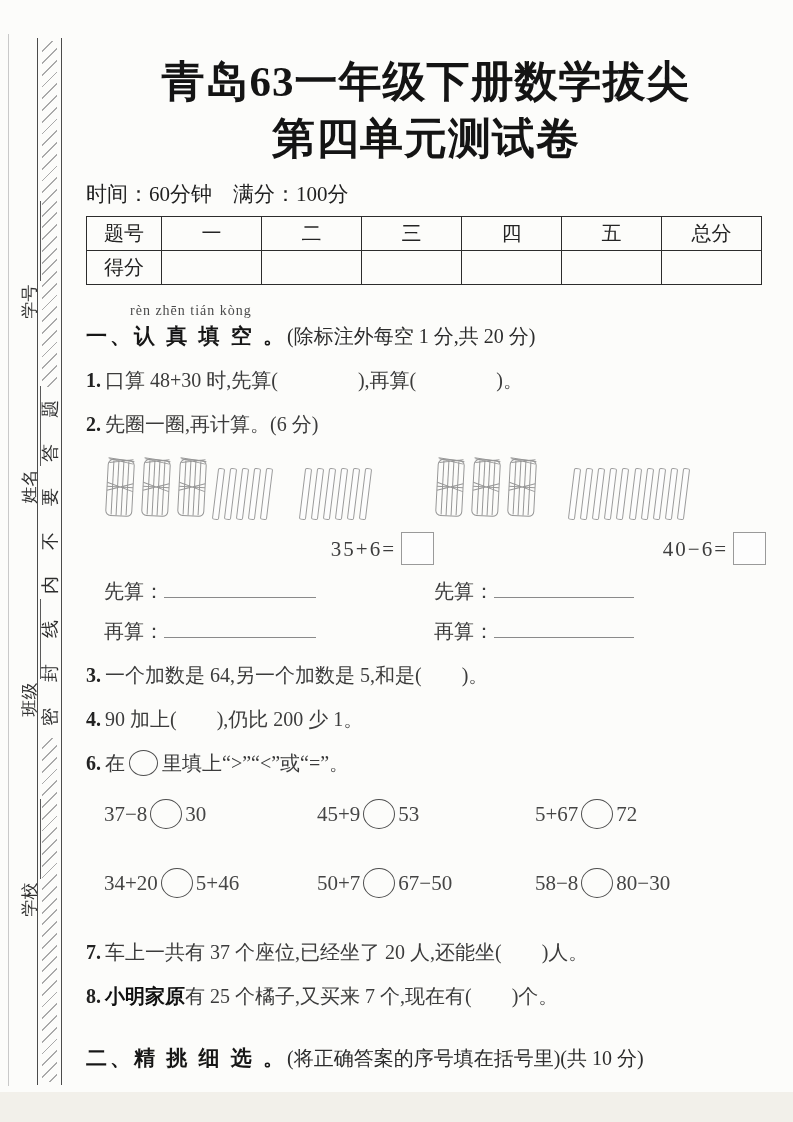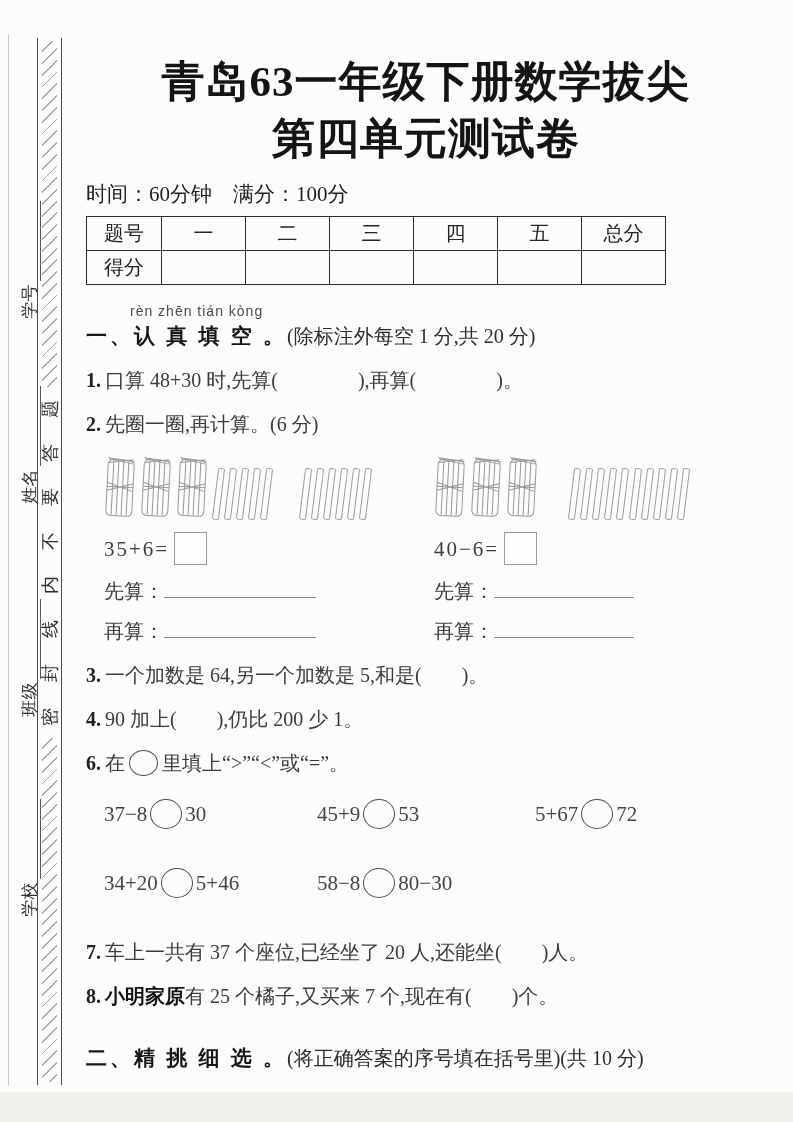--- a/index.html
+++ b/index.html
@@ -20,40 +20,40 @@
              white-space:nowrap;font-size:18px;letter-spacing:26px;color:#2d2d2d;padding-left:26px;}
   .side-label{position:absolute;left:-47px;width:150px;height:26px;display:flex;align-items:flex-end;
               justify-content:center;transform:rotate(-90deg);font-size:17px;color:#2f2f2f;white-space:nowrap;}
   .side-label .blank{display:inline-block;width:80px;border-bottom:1.2px solid #5a5a5a;height:5px;margin-left:3px;}
 
   
   .content{position:absolute;left:86px;top:54px;width:680px;}
   .title{text-align:center;font-weight:bold;color:#141414;font-size:43px;line-height:1.32;letter-spacing:1px;}
   .meta{font-size:21px;color:#1f1f1f;margin-top:12px;padding-right:2px;}
 
-  table.score{width:580px;border-collapse:collapse;table-layout:fixed;margin-top:8px;}
+  table.score{width:676px;border-collapse:collapse;table-layout:fixed;margin-top:8px;}
   table.score td{border:1.7px solid #2c2c2c;height:31px;text-align:center;font-size:20px;color:#242424;}
 
-  .pinyin{font-family:Liberation Sans, sans-serif;font-size:14px;color:#4a4a4a;
+  .pinyin{font-family:Liberation Serif, serif;font-size:14px;color:#4a4a4a;
           margin:18px 0 0 44px;letter-spacing:1px;}
   .sec-head{font-size:20px;color:#161616;margin-top:3px;}
   .sec-title{font-weight:bold;font-size:21px;letter-spacing:3px;}
   .sec-note{font-size:20px;color:#2c2c2c;}
 
   .q{font-size:20px;margin-top:17px;color:#3b3b3b;line-height:1.35;}
   .qnum{font-weight:bold;margin-right:4px;color:#222;}
 
   
   .q2-grid{display:grid;grid-template-columns:330px 1fr;margin-top:4px;padding-left:18px;}
   .sticks-row{display:flex;align-items:flex-end;height:72px;margin-top:6px;}
   .stick{display:inline-block;width:5px;height:50px;border:1px solid #9b9b9b;background:#fdfdfd;
          border-radius:2px;transform:rotate(7deg);margin:0 2.6px;}
   .bundle-svg{margin-right:3px;}
   .gap{width:26px;flex:0 0 26px;}
-  .expr-row{margin-top:12px;font-size:21px;color:#3d3d3d;letter-spacing:2px;}
+  .expr-row{margin-top:12px;font-size:21px;color:#3d3d3d;letter-spacing:2px;text-align:right;}
   .ansbox{display:inline-block;width:31px;height:31px;border:1px solid #9a9a9a;vertical-align:-9px;margin-left:5px;background:#fdfdfd;}
   .calc-line{margin-top:13px;font-size:20px;color:#3c3c3c;}
   .uline{display:inline-block;width:152px;border-bottom:1.2px solid #8a8a8a;height:14px;}
 
   
   .q6-grid{display:grid;grid-template-columns:213px 218px 1fr;row-gap:39px;
            padding-left:18px;margin-top:22px;font-size:21px;color:#454545;}
   .cmp-circle{display:inline-block;width:30px;height:28px;border:1.6px solid #4e4e4e;border-radius:50%;
               vertical-align:-8px;margin:0 3px;background:transparent;}
   .inline-circle{display:inline-block;width:27px;height:24px;border:1.4px solid #4e4e4e;border-radius:50%;
@@ -276,20 +276,21 @@
 
     <div class="q">
       <span class="qnum">6.</span><span>在</span><span class="inline-circle"></span><span>里填上“&gt;”“&lt;”或“=”。</span>
     </div>
 
     <div class="q6-grid">
       <div><span>37−8</span><span class="cmp-circle"></span><span>30</span></div>
       <div><span>45+9</span><span class="cmp-circle"></span><span>53</span></div>
       <div><span>5+67</span><span class="cmp-circle"></span><span>72</span></div>
       <div><span>34+20</span><span class="cmp-circle"></span><span>5+46</span></div>
+      <div><span>50+7</span><span class="cmp-circle"></span><span>67−50</span></div>
       <div><span>58−8</span><span class="cmp-circle"></span><span>80−30</span></div>
     </div>
 
     <div class="q" style="margin-top:41px;">
       <span class="qnum">7.</span><span>车上一共有 37 个座位,已经坐了 20 人,还能坐(　　)人。</span>
     </div>
 
     <div class="q">
       <span class="qnum">8.</span><span class="hand-bold">小明家原</span><span>有 25 个橘子,又买来 7 个,现在有(　　)个。</span>
     </div>

